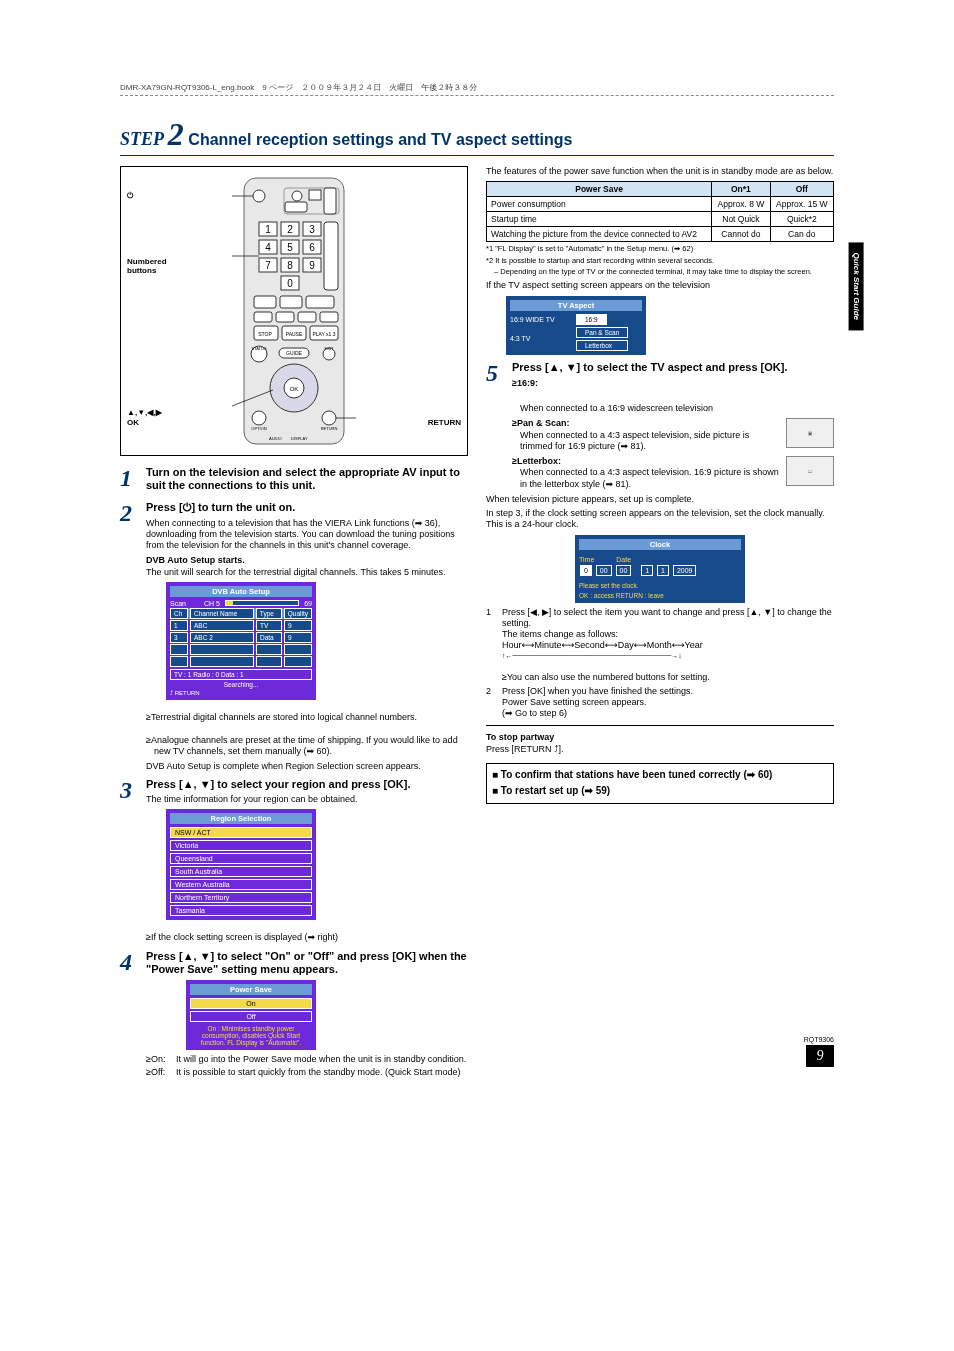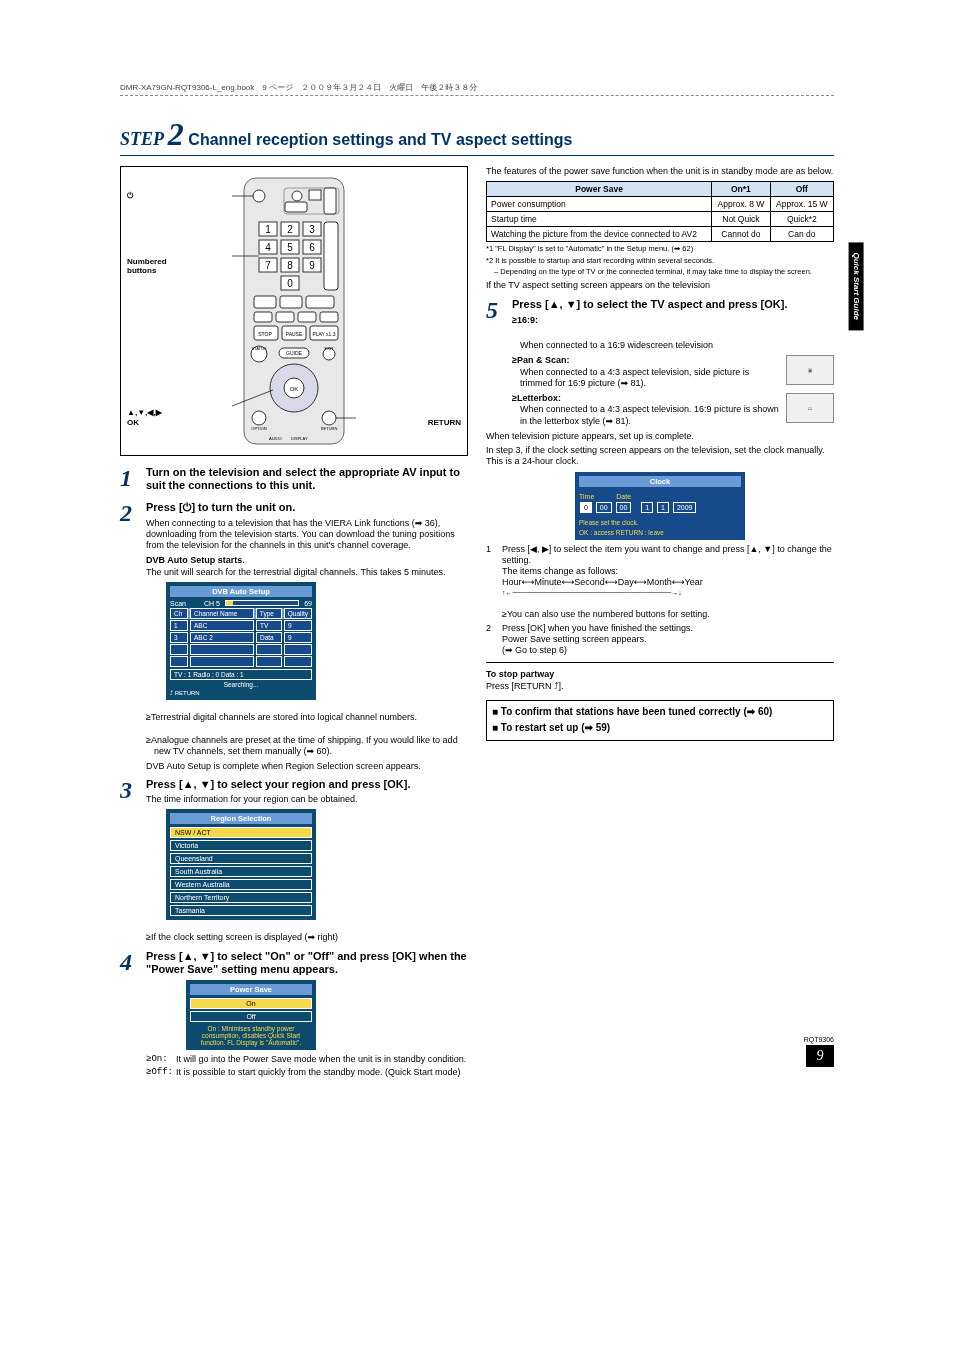--- a/index.html
+++ b/index.html
@@ -14,29 +14,29 @@
   .remote-block { border: 1px solid #000; padding: 8px; display: flex; align-items: center; justify-content: center; margin-bottom: 10px; position: relative; height: 290px; }
   .remote-label { font-size: 8px; font-weight: bold; position: absolute; }
   .remote-svg { display: block; }
   .step-row { display: flex; gap: 8px; margin-top: 6px; }
   .step-num { font-family: "Times New Roman", serif; font-style: italic; font-size: 24px; font-weight: bold; color: #003366; line-height: 1; width: 18px; flex-shrink: 0; }
   .step-body { flex: 1; }
   .step-head { font-size: 11px; font-weight: bold; margin-bottom: 3px; line-height: 1.2; }
   p, li { font-size: 9px; line-height: 1.25; }
   .sub-bold { font-weight: bold; font-size: 9px; margin-top: 4px; }
   .bullet { padding-left: 8px; text-indent: -8px; margin-top: 12px; }
-  .osd-box { background: #0c4a6e; color: #fff; font-size: 7px; padding: 4px; width: 150px; margin: 4px 0 4px 20px; }
+  .osd-box { background: #6d28d9; color: #fff; font-size: 7px; padding: 4px; width: 150px; margin: 4px 0 4px 20px; }
   .osd-title-bar { background: #6a9bd6; color: #fff; text-align: center; font-weight: bold; padding: 1px 0; margin-bottom: 3px; font-size: 7.5px;}
   .osd-row { display: flex; gap: 2px; margin-top: 1px; }
   .osd-cell { border: 1px solid #fff; padding: 1px 3px; flex: 1; font-size: 6.5px; background:#174a8a;}
   .osd-list-item { border: 1px solid #fff; padding: 1px 4px; margin-top: 2px; font-size: 7px; }
   .osd-list-item.sel { background: #f5d94a; color: #000; }
   .osd-note { color:#f5d94a; font-size:6.5px; margin-top:3px; text-align:center;}
   .def-row { display: flex; margin-top: 3px; font-size: 9px; }
-  .def-term { width: 30px; flex-shrink: 0; font-family: Liberation Mono, monospace; }
+  .def-term { width: 30px; flex-shrink: 0; }
   table.ps { border-collapse: collapse; width: 100%; margin-top: 4px; font-size: 8.5px; }
   table.ps th, table.ps td { border: 1px solid #000; padding: 2px 4px; text-align: left; }
   table.ps th { background: #d2e3f4; text-align: center; }
   table.ps td.c { text-align: center; }
   .foot-note { font-size: 7.5px; padding-left: 14px; text-indent: -14px; margin-top: 2px; }
   .section-bar { border: 1px solid #000; background: #eee; font-weight: bold; font-size: 9px; padding: 2px 4px; margin-top: 6px; }
   .tab { position: absolute; right: 90px; top: 330px; transform: rotate(90deg); transform-origin: right top; background: #000; color: #fff; font-size: 8px; font-style: italic; font-weight: bold; padding: 3px 10px; }
   .page-num-box { background: #000; color:#fff; width:28px; height:22px; display:flex; align-items:center; justify-content:center; font-style: italic; font-size:14px; font-family:"Times New Roman",serif; position:absolute; right:120px; bottom:70px;}
   .rqt { position:absolute; right:120px; bottom:94px; font-size:7px;}
   .clock-osd { background:#174a8a; color:#fff; width:170px; margin:4px auto; padding:4px; font-size:7px;}
@@ -273,20 +273,34 @@
         <td class="c">Cannot do</td>
         <td class="c">Can do</td>
       </tr>
     </tbody>
       </table>
     <p class="foot-note">*1 "FL Display" is set to "Automatic" in the Setup menu. (➡ 62)</p>
     <p class="foot-note">*2 It is possible to startup and start recording within several seconds.</p>
     <p class="foot-note" style="padding-left:22px;">– Depending on the type of TV or the connected terminal, it may take time to display the screen.</p>
     <p style="margin-top:4px;">If the TV aspect setting screen appears on the television</p>
 
+    <div class="osd-tv">
+      <div class="osd-title-bar">TV Aspect</div>
+      <div class="osd-tv-row">
+        <span style="width:60px;">16:9 WIDE TV</span>
+        <span class="osd-tv-opt" style="background:#fff;color:#000;">16:9</span>
+      </div>
+      <div class="osd-tv-row">
+        <span style="width:60px;">4:3 TV</span>
+        <div>
+          <div class="osd-tv-opt">Pan &amp; Scan</div>
+          <div class="osd-tv-opt" style="margin-top:2px;">Letterbox</div>
+        </div>
+      </div>
+    </div>
 
     <div class="step-row">
       <div class="step-num">5</div>
       <div class="step-body">
         <div class="step-head">Press [▲, ▼] to select the TV aspect and press [OK].</div>
         <p class="sub-bold">≥16:9:</p>
         <p style="padding-left:8px;margin-top:14px;">When connected to a 16:9 widescreen television</p>
         <div class="clearfix">
           <div class="thumb">▣</div>
           <p class="sub-bold">≥Pan &amp; Scan:</p>

